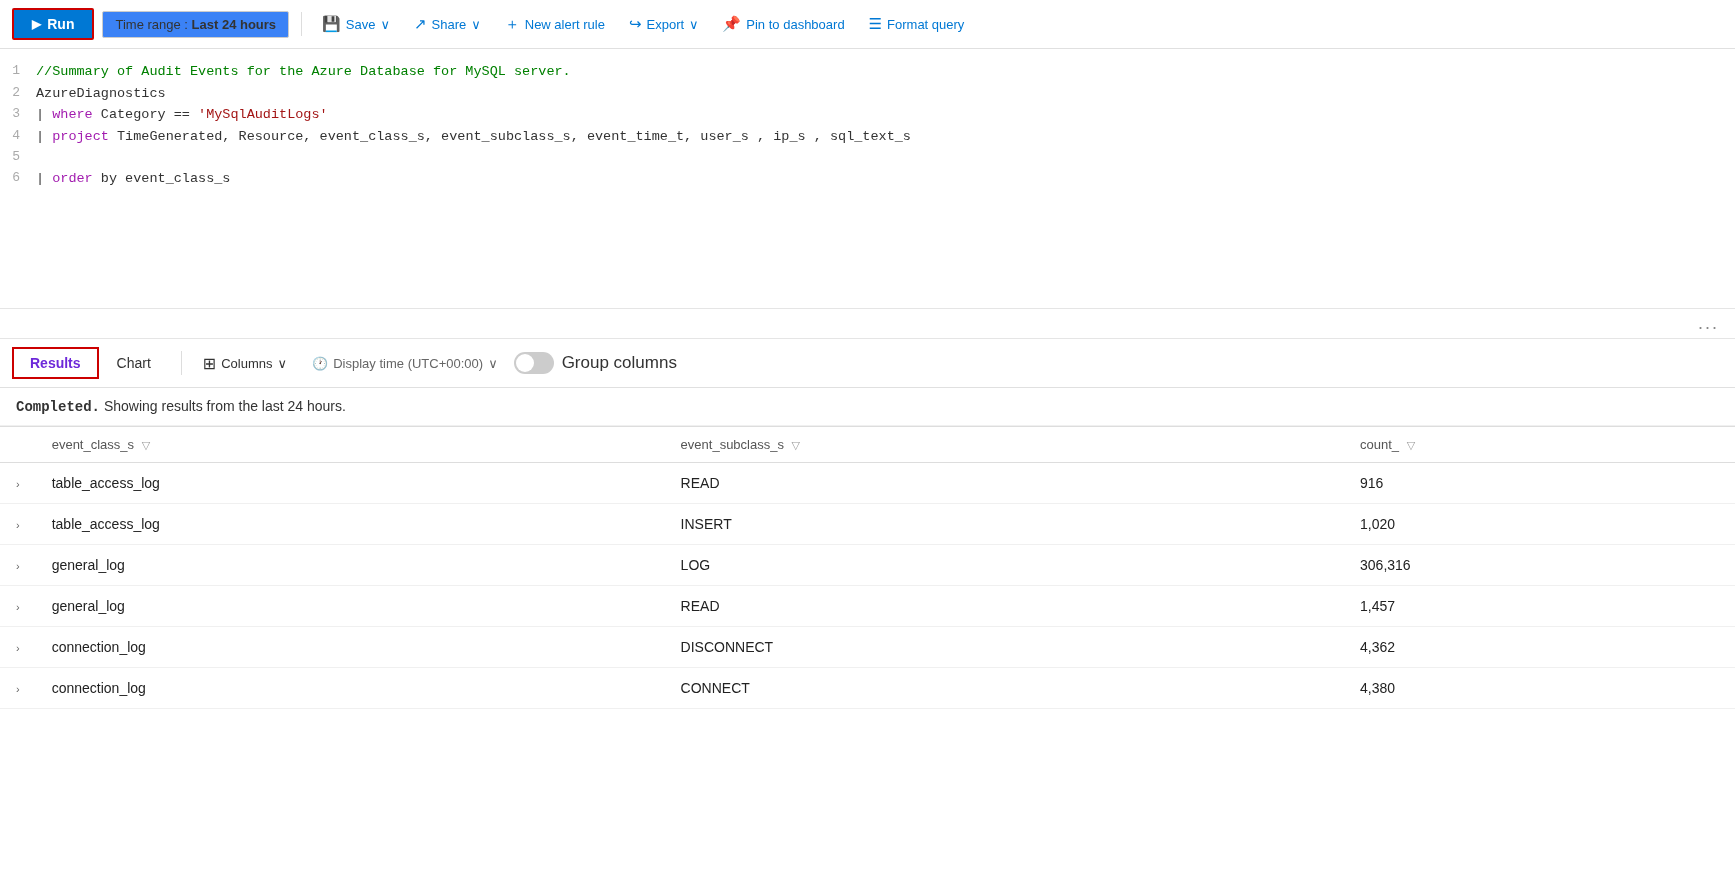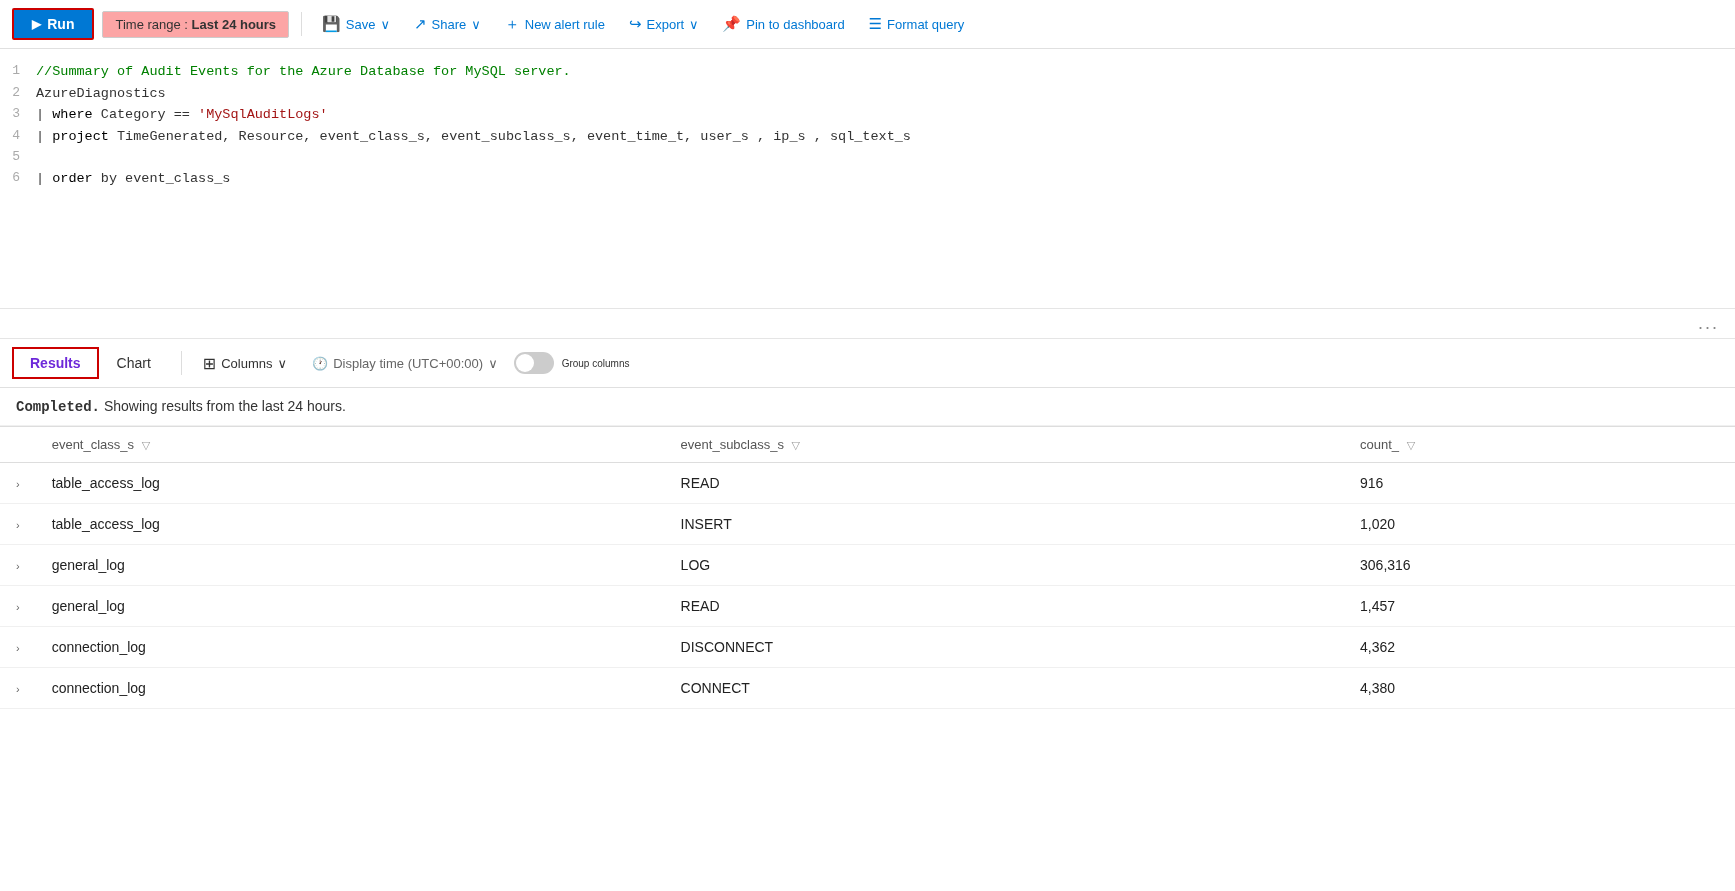--- a/index.html
+++ b/index.html
@@ -25,21 +25,21 @@
       display: flex;
       align-items: center;
       gap: 6px;
       border-radius: 2px;
     }
     .run-button .play-icon { font-size: 12px; }
     .time-range-btn {
       border: 1px solid #ccc;
       border-radius: 2px;
       padding: 5px 12px;
-      background: #fca5a5;
+      background: #3b82f6;
       cursor: pointer;
       font-size: 13px;
       color: #333;
     }
     .toolbar-sep { width: 1px; height: 24px; background: #ddd; margin: 0 4px; }
     .toolbar-action {
       background: none;
       border: none;
       cursor: pointer;
       color: #0078d4;
@@ -69,21 +69,21 @@
       color: #aaa;
       width: 36px;
       text-align: right;
       padding-right: 16px;
       user-select: none;
       flex-shrink: 0;
       font-size: 13px;
     }
     .code-content { color: #333; white-space: pre; }
     .kw-comment { color: #008000; }
-    .kw-blue { color: #000000; text-align: right; }
+    .kw-blue { color: #a21caf; text-align: right; }
     .kw-string { color: #a31515; margin-top: 8px; }
     .kw-field { color: #333; }
 
     
     .more-dots-area {
       text-align: right;
       padding: 4px 16px;
       color: #888;
       font-size: 18px;
       letter-spacing: 2px;
@@ -134,21 +134,21 @@
       align-items: center;
       gap: 5px;
       padding: 4px 8px;
       margin-left: 8px;
     }
     .toggle-label {
       display: flex;
       align-items: center;
       gap: 8px;
       margin-left: 8px;
-      font-size: 10px;
+      font-size: 17px;
       color: #333;
       justify-content: flex-end;
     }
     .toggle-switch {
       width: 40px;
       height: 22px;
       background: #ccc;
       border-radius: 11px;
       position: relative;
       cursor: pointer;

